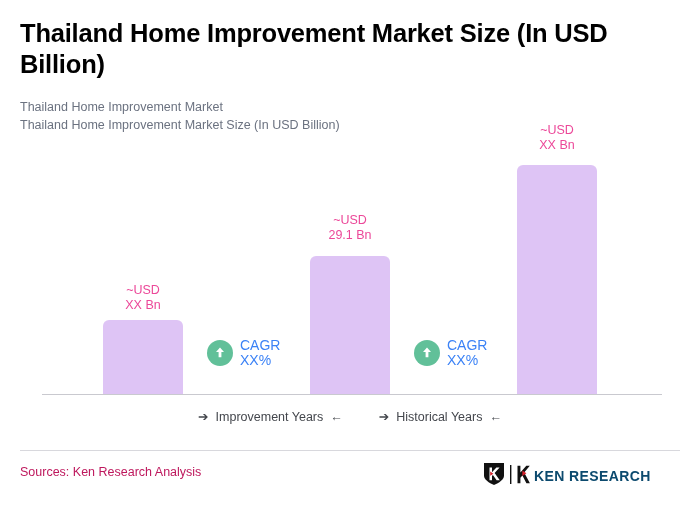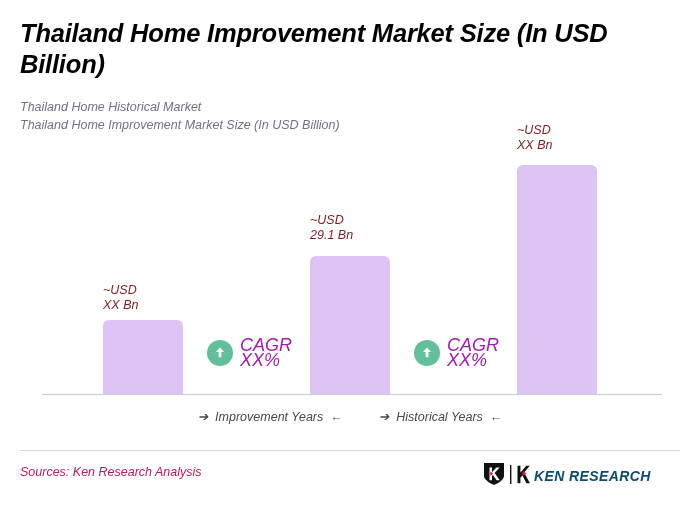--- a/index.html
+++ b/index.html
@@ -12,21 +12,20 @@
     background: #ffffff;
     font-family: "Liberation Sans", sans-serif;
     overflow: hidden;
     position: relative;
   }
   .page {
     position: relative;
     width: 568px;
     height: 520px;
     box-sizing: border-box;
-    font-style: italic;
   }
 
   
   .title {
     position: absolute;
     left: 20px;
     top: 18px;
     width: 640px;
     font-size: 25.5px;
     font-weight: bold;
@@ -64,24 +63,24 @@
     background: #c9c9cf;
   }
   .bar {
     position: absolute;
     background: #dec4f5;
     border-top-left-radius: 6px;
     border-top-right-radius: 6px;
   }
   .bar-label {
     position: absolute;
-    text-align: left;
+    text-align: center;
     font-size: 12.5px;
     line-height: 14.5px;
-    color: #7f1d1d;
+    color: #ec4899;
     white-space: nowrap;
   }
   .bar-label span {
     display: block;
   }
 
   
   .cagr {
     position: absolute;
     display: flex;
@@ -92,23 +91,23 @@
     width: 26px;
     height: 26px;
     border-radius: 50%;
     background: #61c099;
     display: flex;
     align-items: center;
     justify-content: center;
     flex: 0 0 auto;
   }
   .cagr-text {
-    font-size: 18px;
+    font-size: 14px;
     line-height: 14.5px;
-    color: #a21caf;
+    color: #3b82f6;
     white-space: nowrap;
   }
   .cagr-text span {
     display: block;
   }
 
   
   .years {
     position: absolute;
     left: 0;
@@ -168,21 +167,21 @@
   }
 </style>
 </head>
 <body>
 
 <div class="page">
 
   <div class="title">Thailand Home Improvement Market Size (In USD Billion)</div>
 
   <div class="subtitles">
-    <span class="subtitle-line">Thailand Home Historical Market</span>
+    <span class="subtitle-line">Thailand Home Improvement Market</span>
     <span class="subtitle-line">Thailand Home Improvement Market Size (In USD Billion)</span>
   </div>
 
   <div class="plot">
 
     <div class="bar" style="left: 103px; top: 320px; width: 80px; height: 74px; background: rgb(222, 196, 245);"></div>
     <div class="bar" style="left: 310px; top: 256px; width: 80px; height: 138px; background: rgb(222, 196, 245);"></div>
     <div class="bar" style="left: 517px; top: 165px; width: 80px; height: 229px; background: rgb(222, 196, 245);"></div>
 
     <div class="bar-label" style="left:103px; top:283px; width:80px;">

